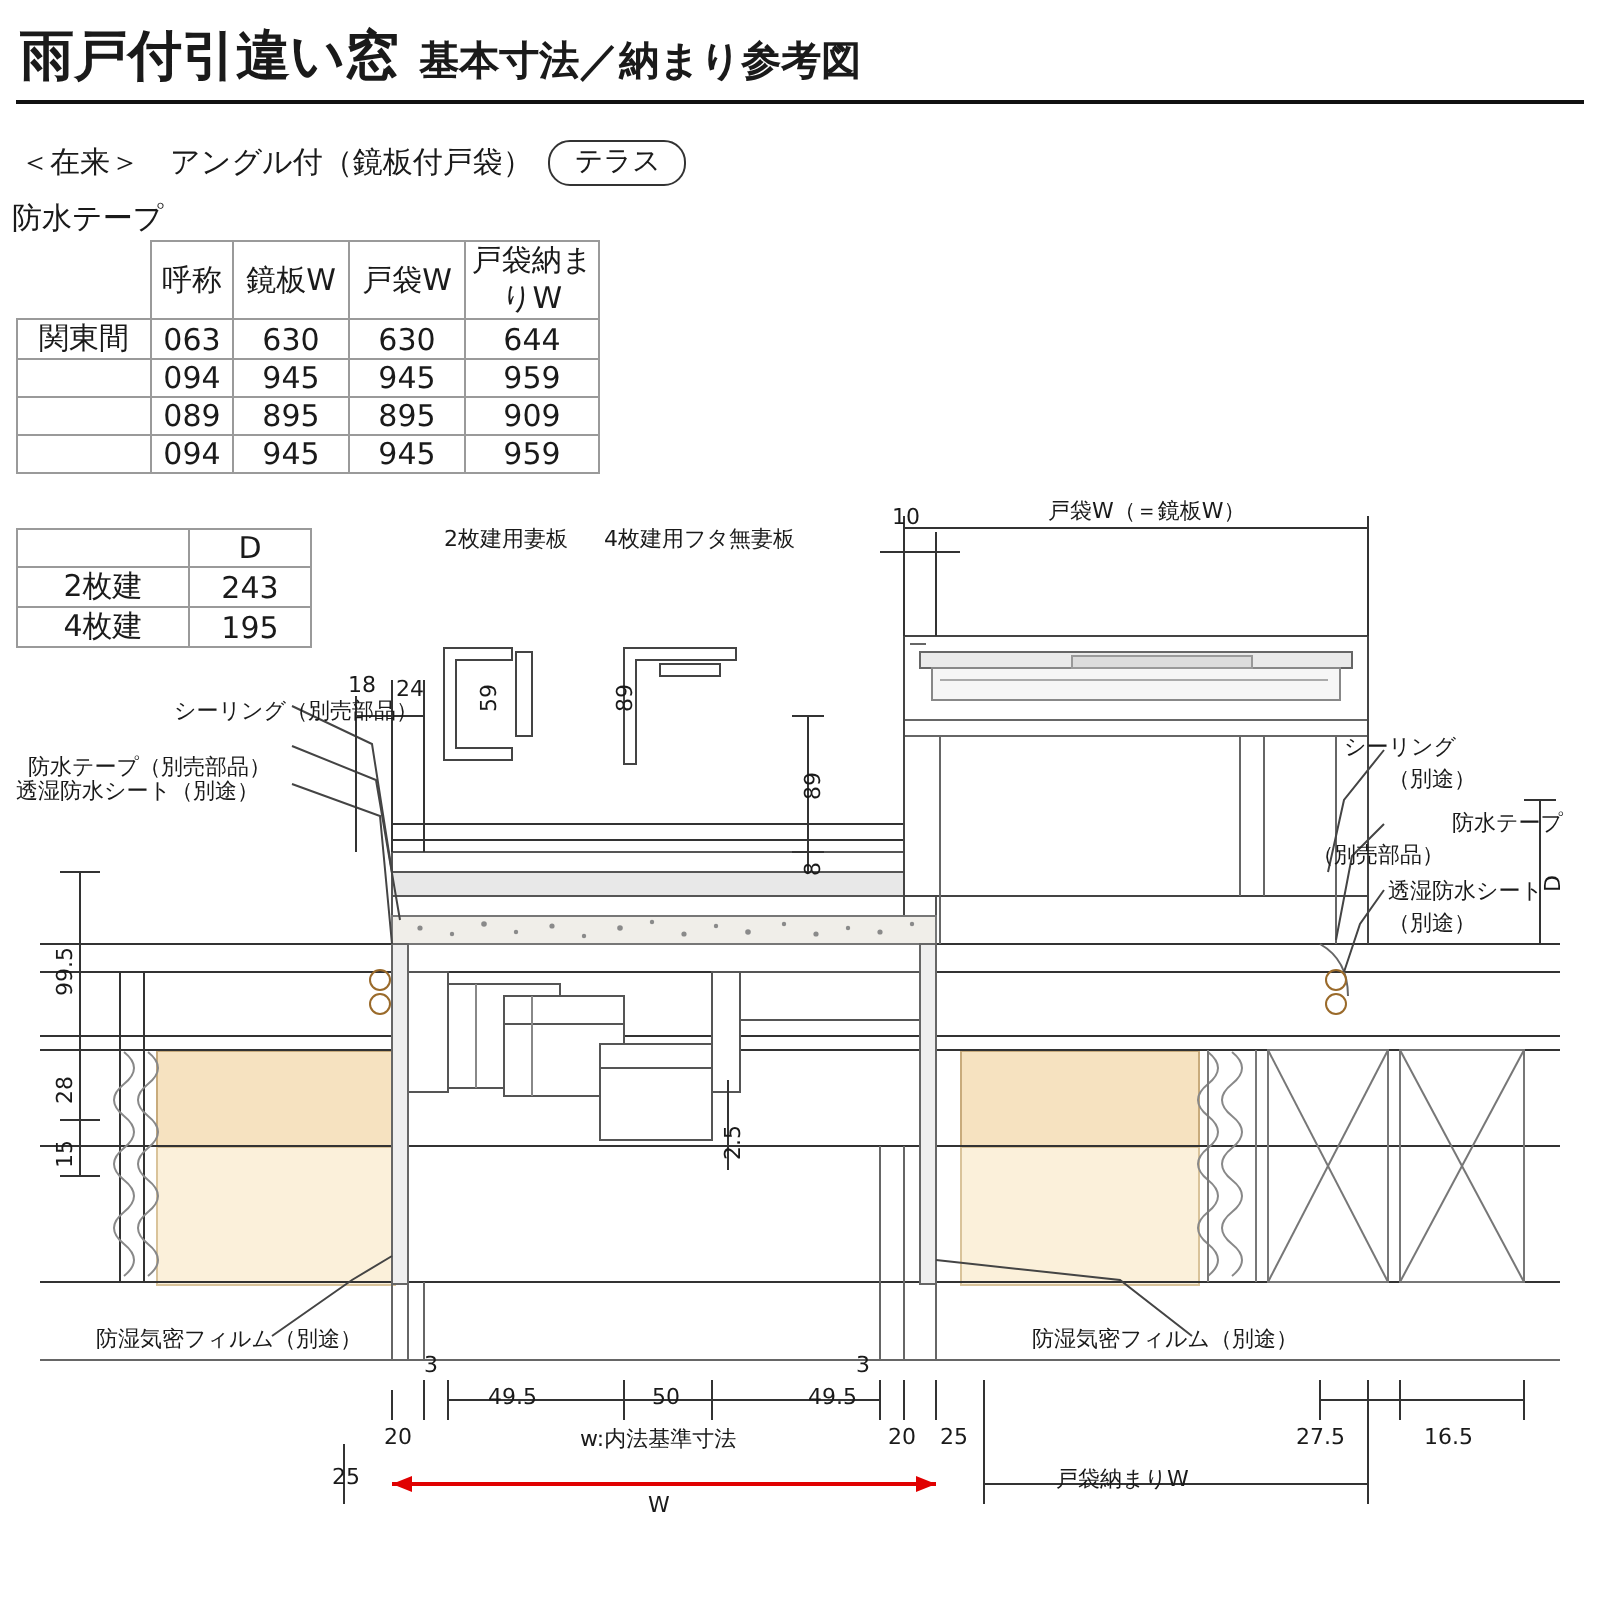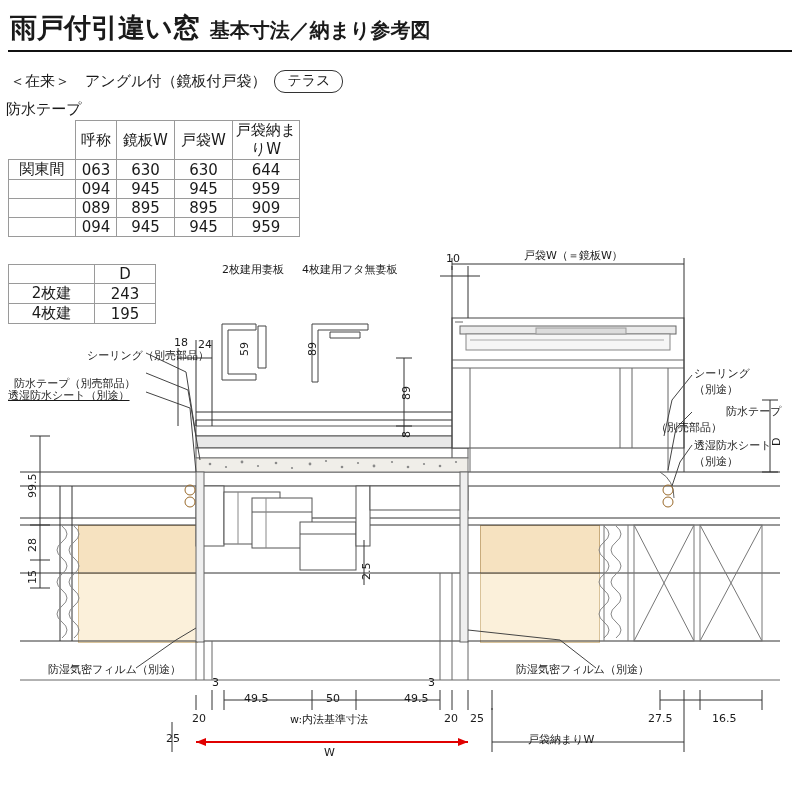--- a/index.html
+++ b/index.html
@@ -318,23 +318,23 @@
     <div class="lbl" style="left:446px;top:12px;">10</div>
     <div class="lbl" style="left:524px;top:8px;">戸袋W（＝鏡板W）</div>
 
     <div class="lbl" style="left:174px;top:96px;">18</div>
     <div class="lbl" style="left:198px;top:98px;">24</div>
     <div class="vt" style="left:400px;top:160px;transform:rotate(-90deg);">89</div>
     <div class="vt" style="left:400px;top:198px;transform:rotate(-90deg);">8</div>
 
     <div class="lbl" style="left:48px;top:108px;margin-left:39px;">シーリング（別売部品）</div>
     <div class="lbl" style="left:14px;top:136px;">防水テープ（別売部品）</div>
-    <div class="lbl" style="left:8px;top:148px;text-decoration:underline;">透湿防水シート（別途）</div>
-
-    <div class="lbl" style="left:694px;top:126px;">シーリング</div>
+    <div class="lbl" style="left:8px;top:148px;">透湿防水シート（別途）</div>
+
+    <div class="lbl" style="left:672px;top:126px;">シーリング</div>
     <div class="lbl" style="left:694px;top:142px;">（別途）</div>
     <div class="lbl" style="left:694px;top:164px;padding-left:32px;">防水テープ</div>
     <div class="lbl" style="left:656px;top:180px;text-align:center;">（別売部品）</div>
     <div class="lbl" style="left:694px;top:198px;">透湿防水シート</div>
     <div class="lbl" style="left:694px;top:214px;">（別途）</div>
 
     <div class="vt" style="left:26px;top:258px;transform:rotate(-90deg);">99.5</div>
     <div class="vt" style="left:26px;top:312px;transform:rotate(-90deg);">28</div>
     <div class="vt" style="left:26px;top:344px;transform:rotate(-90deg);">15</div>
     <div class="vt" style="left:770px;top:206px;transform:rotate(-90deg);">D</div>

